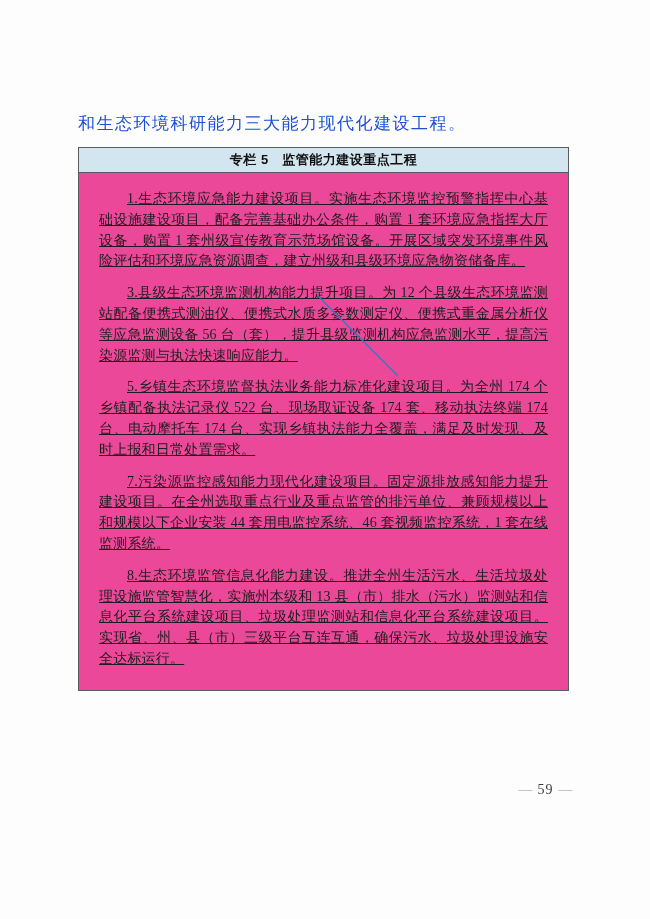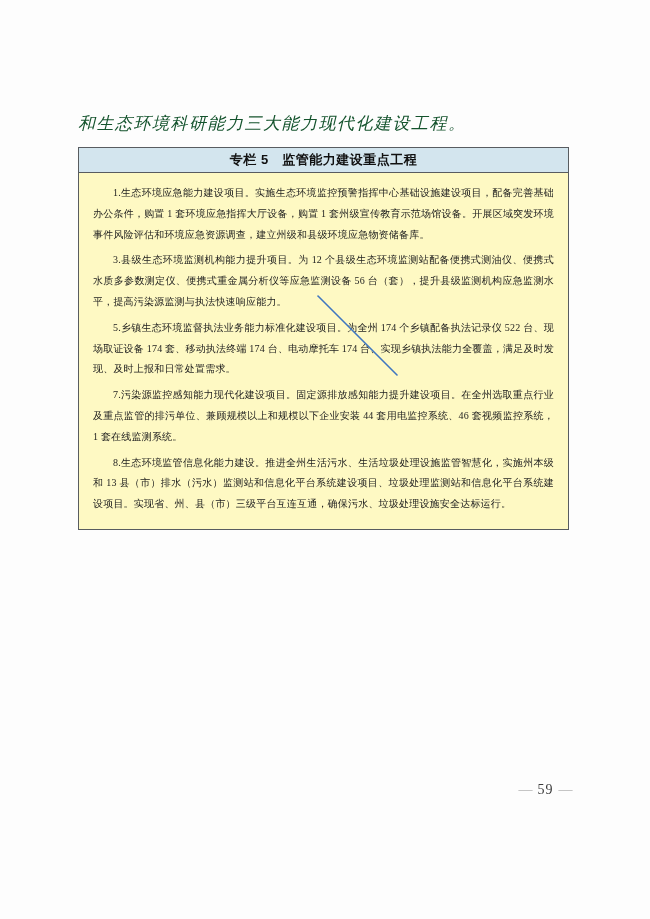--- a/index.html
+++ b/index.html
@@ -10,55 +10,55 @@
     font-family: "Liberation Serif", serif;
     overflow: hidden;
   }
   .intro {
     position: absolute;
     left: 78px; top: 112px;
     width: 500px;
     margin: 0;
     font-size: 17px;
     letter-spacing: 1.5px;
-    color: #14532d;
-    font-style: italic;
+    color: #1d4ed8;
   }
   .panel {
     position: absolute;
     left: 78px; top: 147px;
     width: 491px;
     box-sizing: border-box;
     border: 1.5px solid #585c60;
-    background: #fef9c3;
+    background: #ec4899;
   }
   .panel-header {
     background: #d3e5ee;
     border-bottom: 1.5px solid #585c60;
     height: 24px;
     display: flex;
     align-items: center;
     justify-content: center;
     font-family: "Liberation Sans", sans-serif;
     font-weight: bold;
     font-size: 13px;
     color: #111;
     letter-spacing: 0.5px;
   }
   .panel-body {
     padding: 5px 9px 9px 9px;
   }
   .panel-item {
-    margin: 5px;
-    font-size: 10px;
+    margin: 11px;
+    font-size: 14px;
     line-height: 20.8px;
     text-align: justify;
     text-indent: 2em;
     color: #1d1d1d;
     letter-spacing: 0.2px;
+    text-decoration: underline;
   }
   .pen-mark-layer {
     position: absolute;
     left: 0; top: 0;
     width: 650px; height: 919px;
     pointer-events: none;
   }
   .page-number {
     position: absolute;
     top: 782px; left: 498px;

